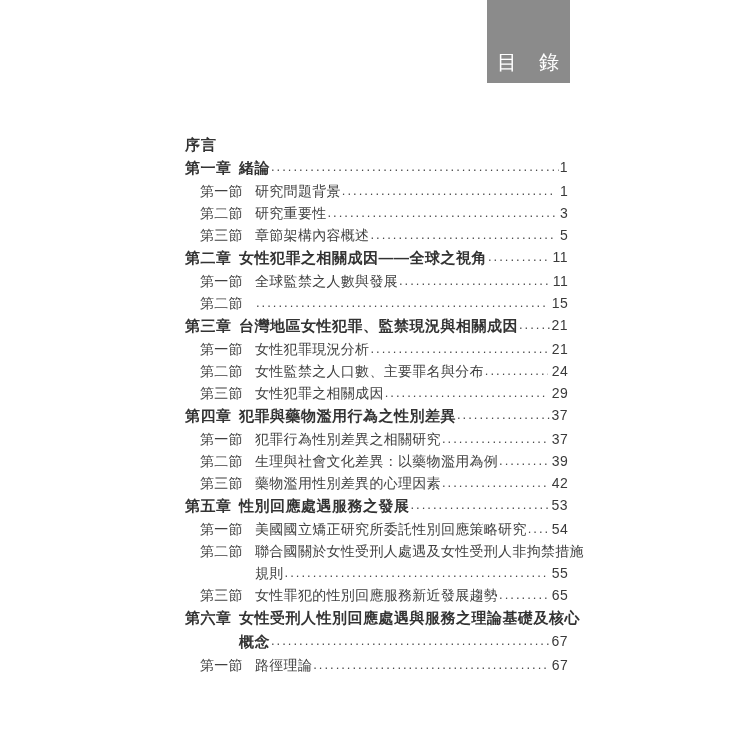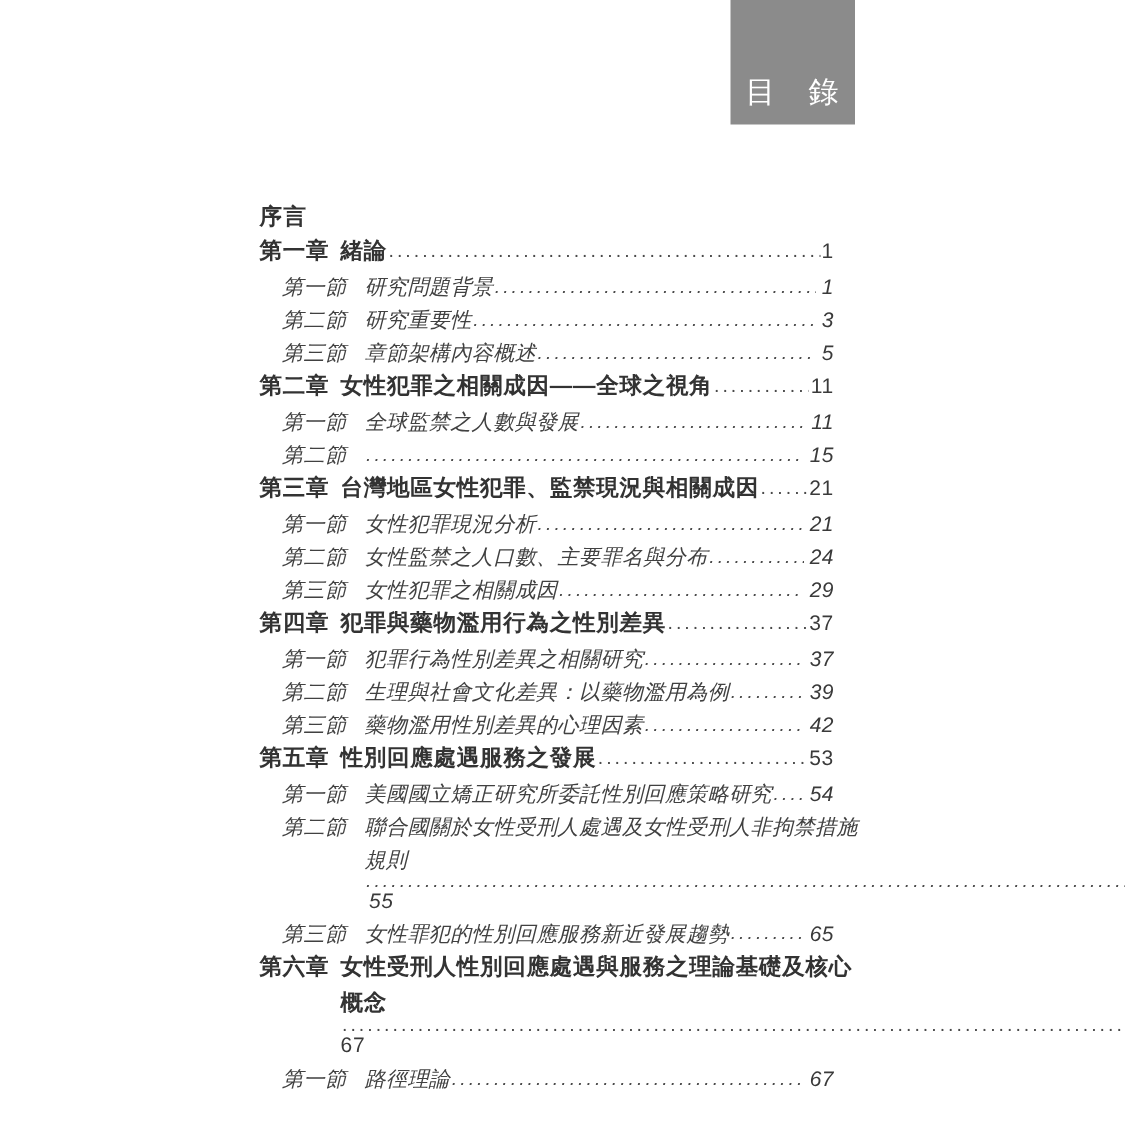--- a/index.html
+++ b/index.html
@@ -36,21 +36,21 @@
     font-size: 20px;
     line-height: 1;
     padding-bottom: 11px;
     font-weight: 500;
     letter-spacing: 1px;
     white-space: nowrap;
   }
   
   .toc {
     position: absolute;
-    left: 173px;
+    left: 185px;
     top: 137px;
     width: 383px;
   }
   .preface {
     font-size: 15px;
     font-weight: bold;
     color: #333333;
     line-height: 1;
     margin-bottom: 8px;
     letter-spacing: 1px;
@@ -68,25 +68,23 @@
     color: #333333;
     letter-spacing: 0.5px;
   }
   .row.sec {
     margin-bottom: 8px;
     font-size: 14px;
     font-weight: normal;
     color: #414141;
     padding-left: 15px;
     letter-spacing: 0.3px;
-    font-style: italic;
   }
   .row.cont {
     margin-top: 0 !important;
-    flex-direction: column;
   }
   .row.ch.cont { padding-left: 54px; }
   .row.sec.cont { padding-left: 70px; }
   .num-ch {
     flex: 0 0 54px;
     white-space: nowrap;
   }
   .num-sec {
     flex: 0 0 55px;
     white-space: nowrap;

